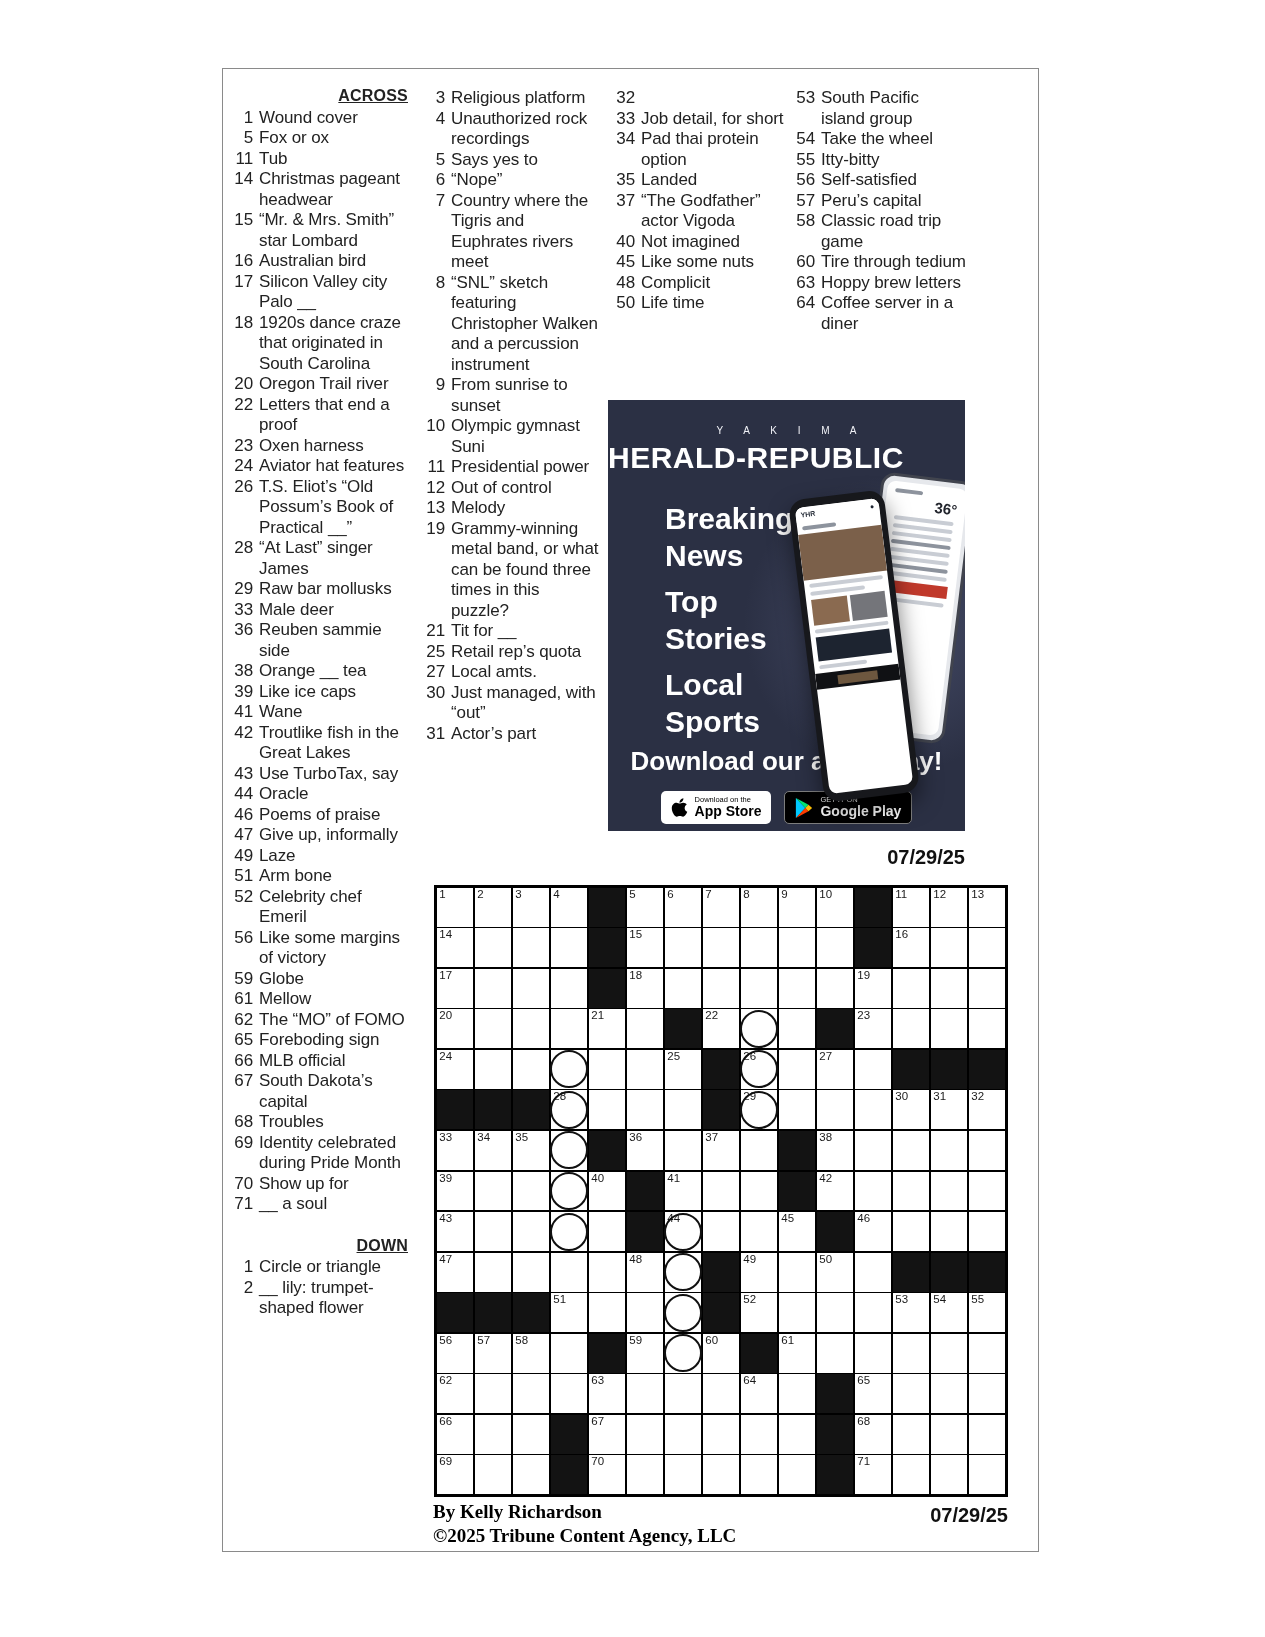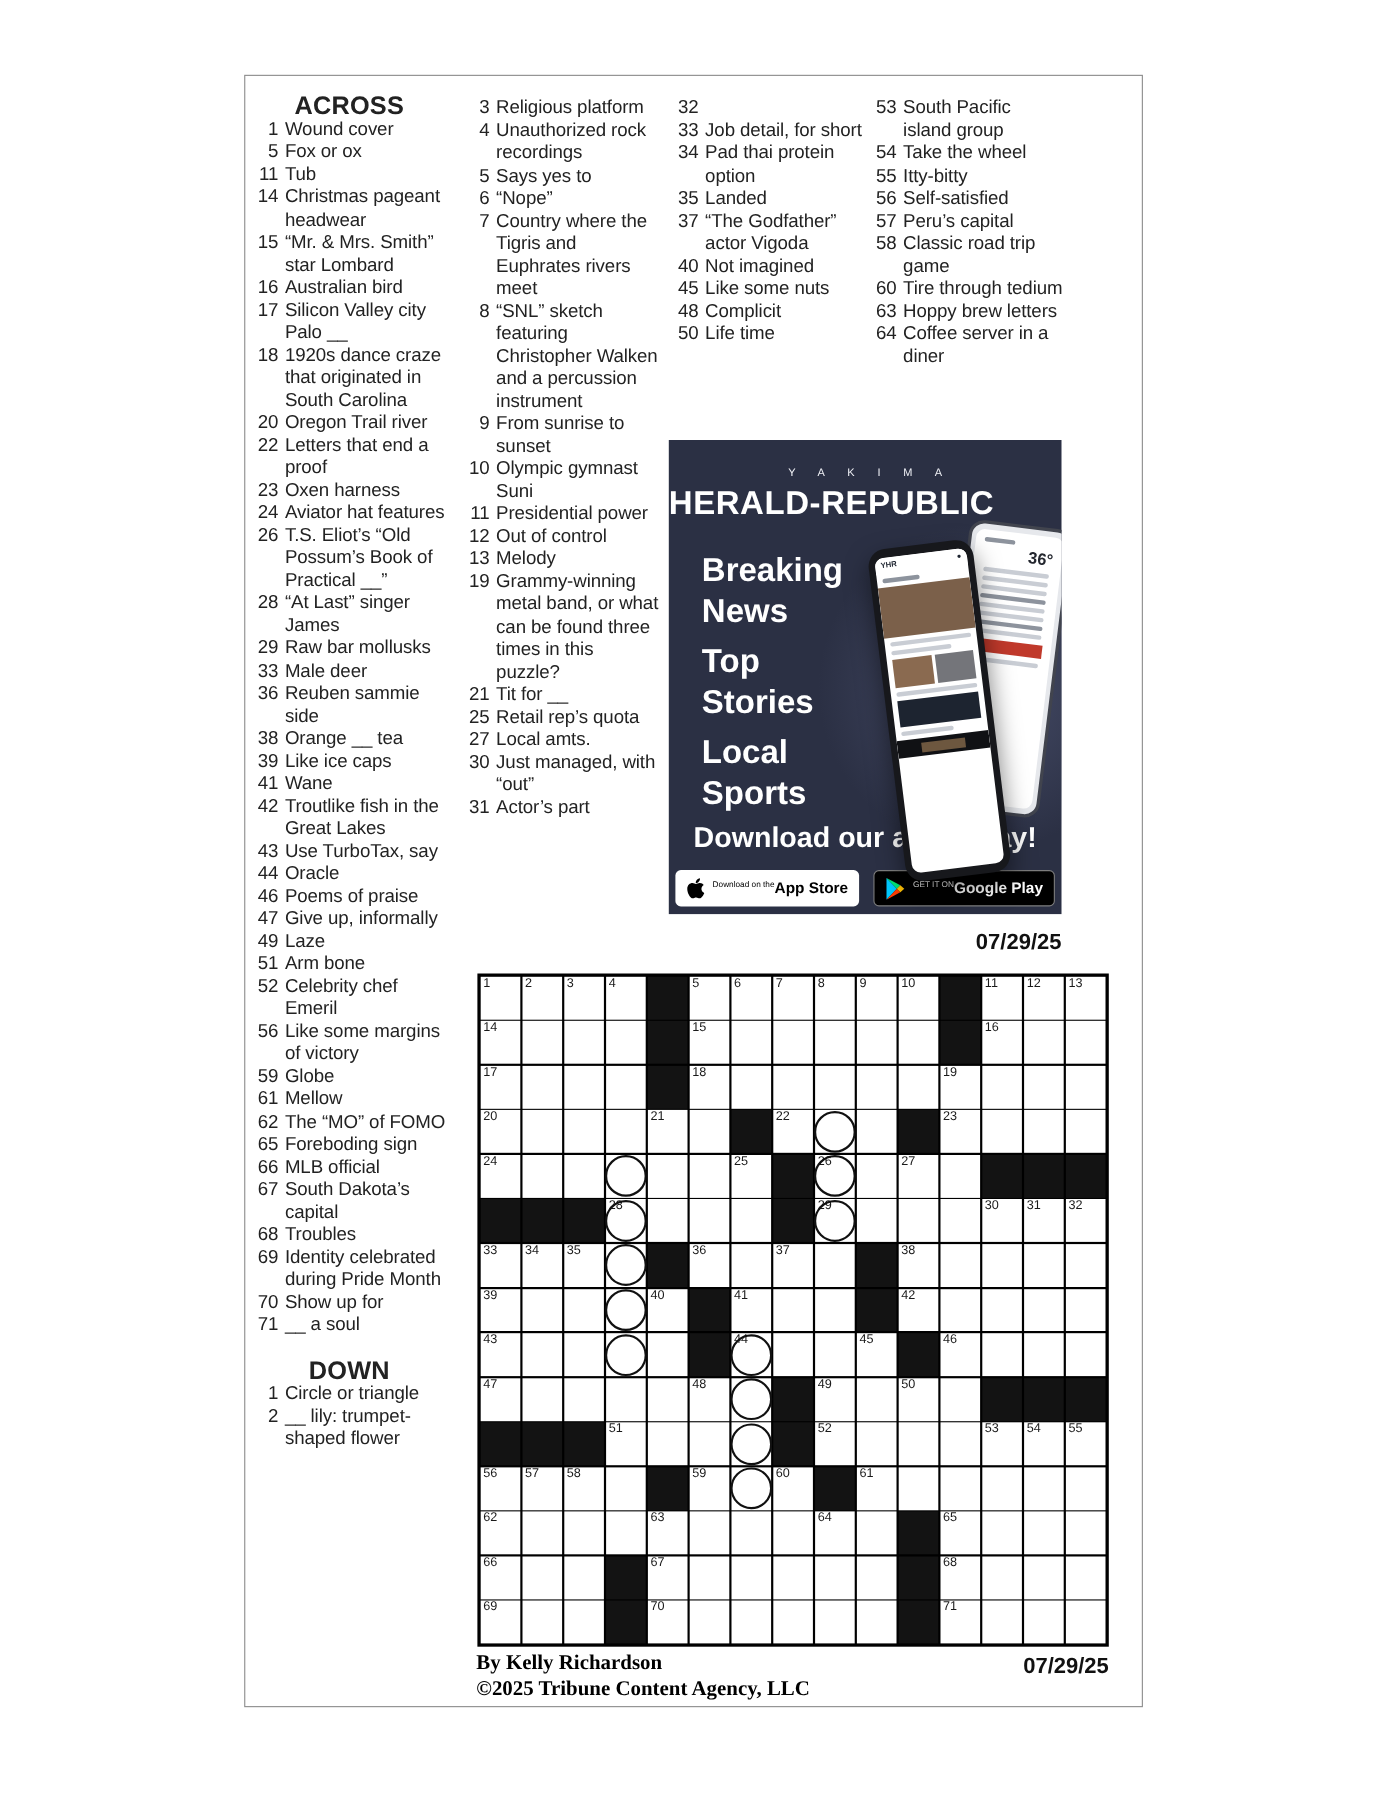--- a/index.html
+++ b/index.html
@@ -9,39 +9,39 @@
          border:1.5px solid #8a8a8a;box-sizing:border-box;}
   
   .cluecol{position:absolute;font-size:17px;line-height:20.5px;color:#222;letter-spacing:-0.1px;}
   #col1{left:227px;top:86px;width:181px;}
   #col2{left:419px;top:88px;width:181px;}
   #col3{left:609px;top:88px;width:181px;}
   #col4{left:789px;top:88px;width:177px;}
   .clue{display:flex;}
   .cnum{flex:0 0 26px;text-align:right;padding-right:6px;}
   .ctext{flex:1;}
-  .colhead{font-weight:700;font-size:23px;text-align:center;letter-spacing:.2px;margin-bottom:1px;}
+  .colhead{font-weight:700;font-size:16px;text-align:right;letter-spacing:.2px;margin-bottom:1px;text-decoration:underline;}
   .downhead{margin-top:21px;}
   
   #ad{position:absolute;left:608px;top:400px;width:357px;height:431px;background:#2b3044;
       overflow:hidden;color:#fff;}
   #ad .glow{position:absolute;left:130px;top:70px;width:310px;height:310px;border-radius:50%;
       background:radial-gradient(circle,#474d69 0%,rgba(43,48,68,0) 68%);}
   .kicker{position:absolute;top:25px;width:100%;text-align:center;font-size:10px;
       letter-spacing:9px;text-indent:9px;color:#f1f2f7;}
   .masthead{position:absolute;top:41px;width:100%;text-align:left;font-size:30px;font-weight:700;
       letter-spacing:.5px;}
-  #ad-lines{position:absolute;left:30px;top:100px;font-size:30px;font-weight:700;line-height:37px;width:160px;}
+  #ad-lines{position:absolute;left:57px;top:100px;font-size:30px;font-weight:700;line-height:37px;width:160px;}
   #ad-lines p{margin:0 0 9px 0;}
   .cta{position:absolute;top:346px;width:100%;text-align:center;font-size:26px;font-weight:700;}
   .badges{position:absolute;top:391px;width:100%;display:flex;justify-content:center;gap:13px;}
   .badge{height:33px;border-radius:5px;display:flex;align-items:center;padding:0 10px;gap:7px;box-sizing:border-box;}
   .badge.apple{background:#fff;color:#000;}
   .badge.google{background:#000;color:#fff;border:1px solid #7d7d7d;}
-  .badge .txt{display:flex;flex-direction:row;line-height:1.05;}
+  .badge .txt{display:flex;flex-direction:column;line-height:1.05;}
   .badge .small{font-size:7.5px;}
   .badge .big{font-size:14px;font-weight:700;}
   
   .phone{position:absolute;box-sizing:border-box;}
   #phone-back{left:258px;top:76px;width:94px;height:264px;background:#e6e8ec;border:3px solid #41444e;
       border-radius:14px;transform:rotate(7deg);padding:5px 4px;z-index:1;}
   #phone-back .screen{background:#fff;border-radius:8px;height:100%;overflow:hidden;padding:5px;box-sizing:border-box;}
   #phone-front{left:198px;top:94px;width:96px;height:304px;background:#17181c;border-radius:16px;
       transform:rotate(-7deg);padding:8px 6px;z-index:2;box-shadow:0 10px 22px rgba(0,0,0,.5);}
   #phone-front .screen{background:#fff;border-radius:8px;height:100%;overflow:hidden;}

